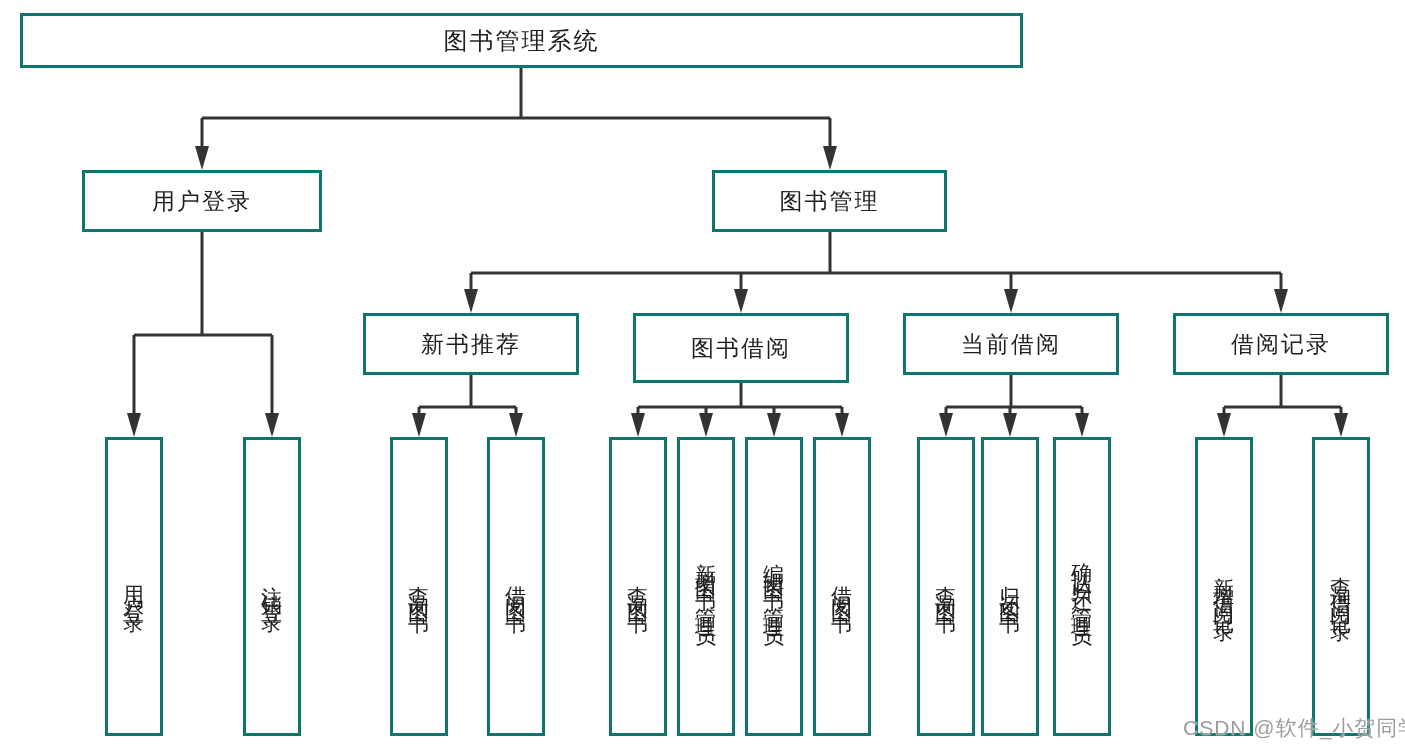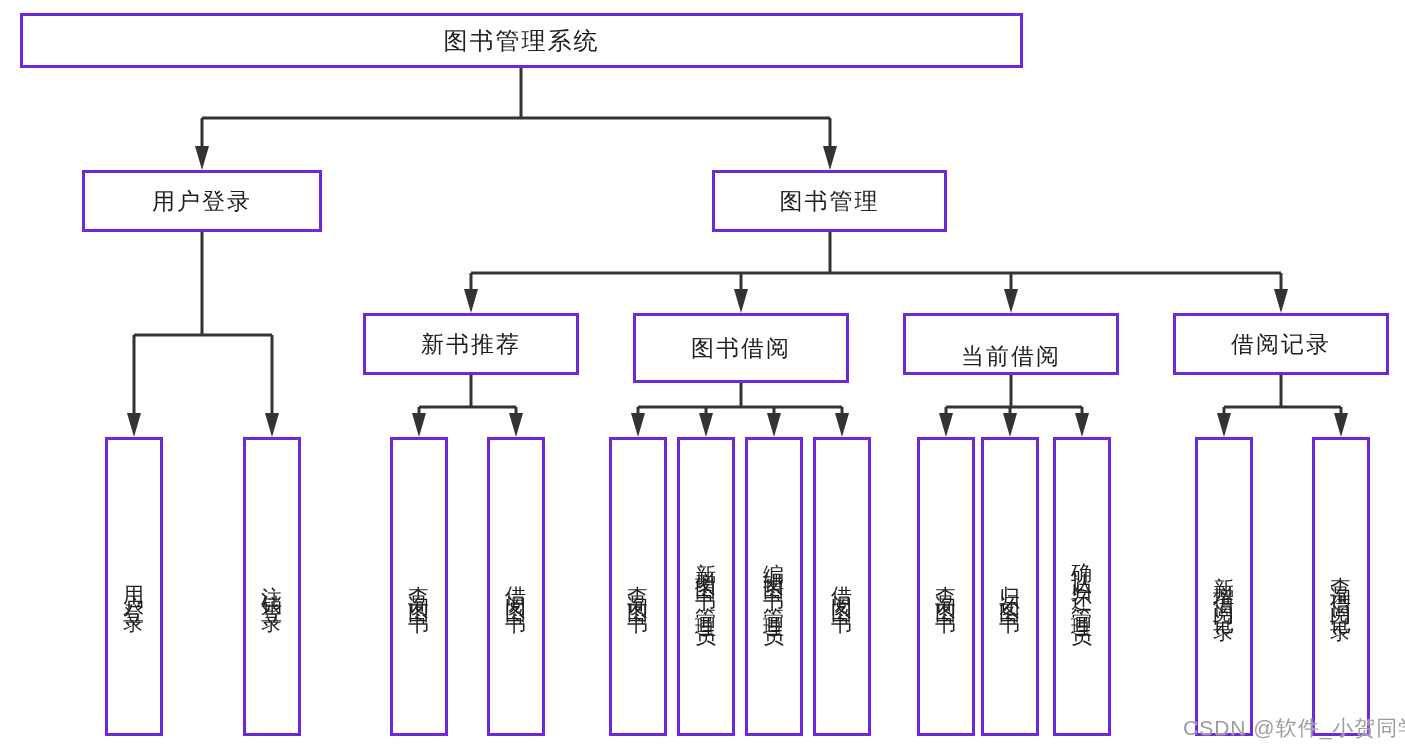--- a/index.html
+++ b/index.html
@@ -8,21 +8,21 @@
     width: 1405px;
     height: 747px;
     background: #ffffff;
     font-family: "Liberation Sans", "DejaVu Sans", sans-serif;
     overflow: hidden;
   }
   .stage svg { position:absolute; left:0; top:0; }
   .node {
     position: absolute;
     box-sizing: border-box;
-    border: 3px solid #6d28d9;
+    border: 3px solid #0f766e;
     background: #ffffff;
     display: flex;
     align-items: center;
     justify-content: center;
     color: #1e1e1e;
     z-index: 2;
   }
   .node.h-label { font-size: 23px; letter-spacing: 2px; white-space: nowrap; }
   .node.root-box { font-size: 24px; }
   .node.leaf span {
@@ -102,21 +102,21 @@
   <div class="node h-label" style="left:712px; top:170px; width:235px; height:62px;">
     <span>图书管理</span>
   </div>
 
   <div class="node h-label" style="left:363px; top:313px; width:216px; height:62px;">
     <span>新书推荐</span>
   </div>
   <div class="node h-label" style="left:633px; top:313px; width:216px; height:70px;">
     <span>图书借阅</span>
   </div>
-  <div class="node h-label" style="left:903px; top:313px; width:216px; height:62px;align-items:flex-end;">
+  <div class="node h-label" style="left:903px; top:313px; width:216px; height:62px;">
     <span>当前借阅</span>
   </div>
   <div class="node h-label" style="left:1173px; top:313px; width:216px; height:62px;">
     <span>借阅记录</span>
   </div>
 
   <div class="node leaf" style="left:105px; top:437px; width:58px; height:299px;">
     <span>用户登录</span>
   </div>
   <div class="node leaf" style="left:243px; top:437px; width:58px; height:299px;">

